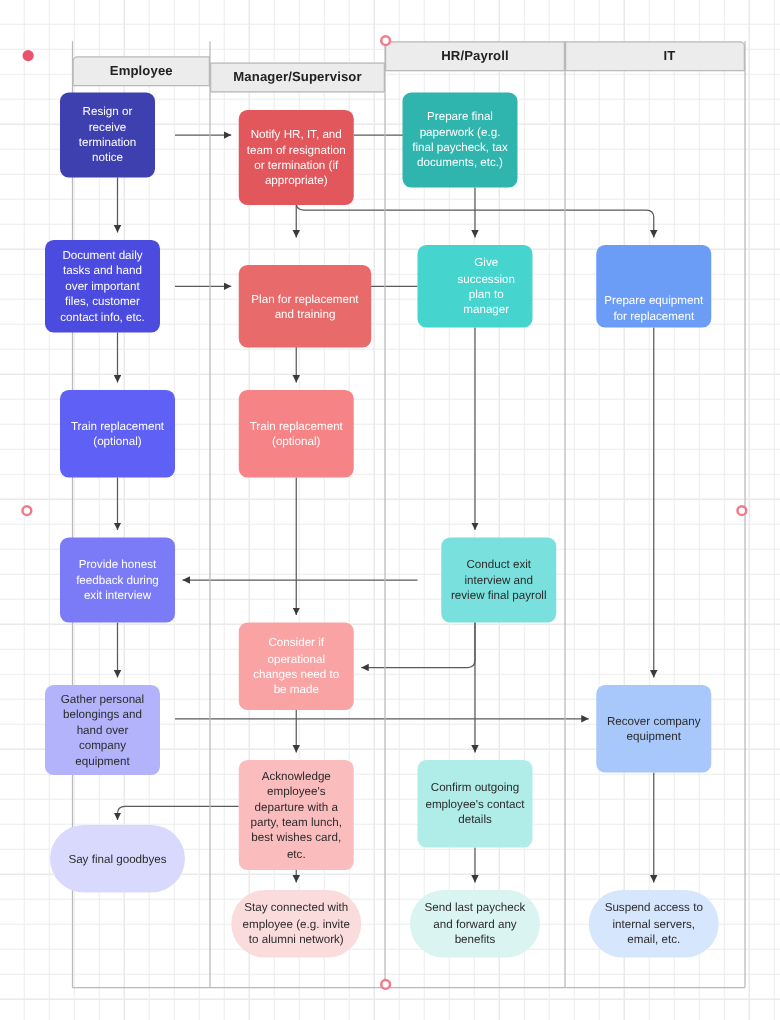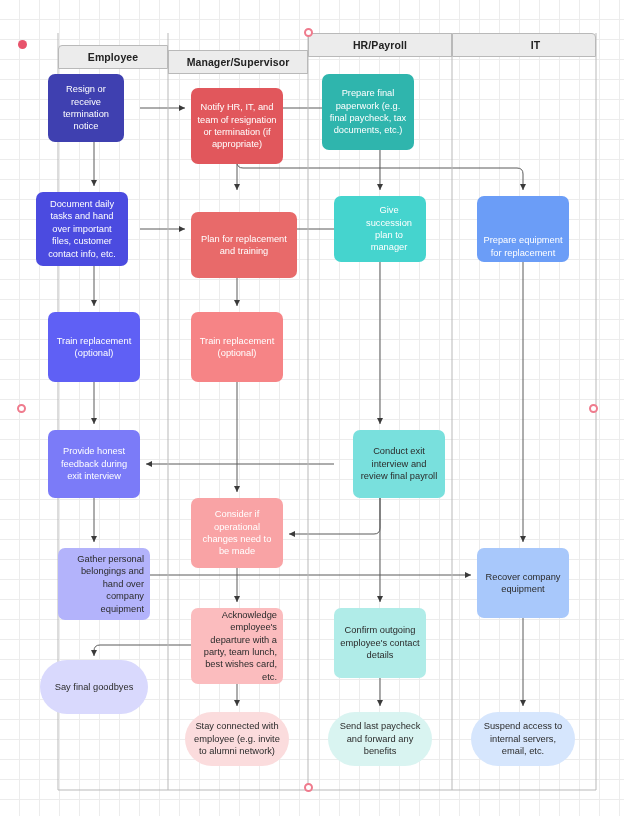--- a/index.html
+++ b/index.html
@@ -125,27 +125,27 @@
       </div>
       <div class="node" style="left: 48px; top: 430px; width: 92px; height: 68px; background: rgb(123, 123, 248); color: rgb(255, 255, 255);">
         <span>Provide honest feedback during exit interview</span>
       </div>
       <div class="node" style="left: 353px; top: 430px; width: 92px; height: 68px; background: rgb(121, 224, 221); color: rgb(43, 43, 43);">
         <span>Conduct exit interview and review final payroll</span>
       </div>
       <div class="node" style="left: 191px; top: 498px; width: 92px; height: 70px; background: rgb(249, 163, 165); color: rgb(255, 255, 255);">
         <span>Consider if operational changes need to be made</span>
       </div>
-      <div class="node" style="left: 58px; top: 548px; width: 92px; height: 72px; background: rgb(179, 179, 251); color: rgb(43, 43, 43); text-align: right;">
+      <div class="node" style="left: 36px; top: 548px; width: 92px; height: 72px; background: rgb(179, 179, 251); color: rgb(43, 43, 43);">
         <span>Gather personal belongings and hand over company equipment</span>
       </div>
       <div class="node" style="left: 477px; top: 548px; width: 92px; height: 70px; background: rgb(168, 200, 251); color: rgb(43, 43, 43);">
         <span>Recover company equipment</span>
       </div>
-      <div class="node" style="left: 191px; top: 608px; width: 92px; height: 76px; background: rgb(251, 188, 190); color: rgb(43, 43, 43); text-align: right;">
+      <div class="node" style="left: 191px; top: 608px; width: 92px; height: 88px; background: rgb(251, 188, 190); color: rgb(43, 43, 43);">
         <span>Acknowledge employee's departure with a party, team lunch, best wishes card, etc.</span>
       </div>
       <div class="node" style="left: 334px; top: 608px; width: 92px; height: 70px; background: rgb(176, 236, 232); color: rgb(43, 43, 43);">
         <span>Confirm outgoing employee's contact details</span>
       </div>
       <div class="node pill" style="left: 40px; top: 660px; width: 108px; height: 54px; background: rgb(217, 217, 253); color: rgb(43, 43, 43);">
         <span>Say final goodbyes</span>
       </div>
       <div class="node pill" style="left: 185px; top: 712px; width: 104px; height: 54px; background: rgb(251, 220, 221); color: rgb(43, 43, 43);">
         <span>Stay connected with employee (e.g. invite to alumni network)</span>

